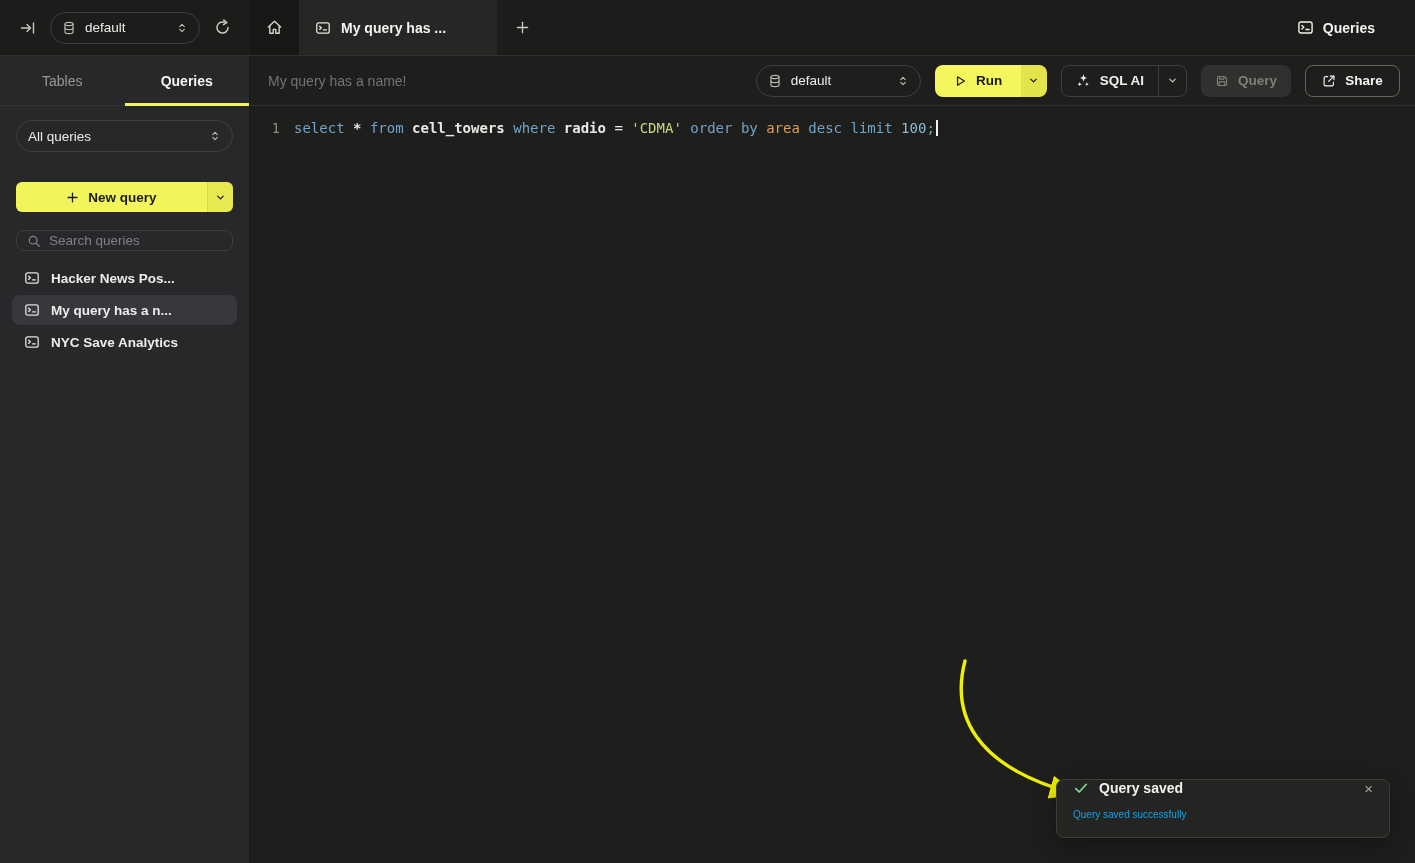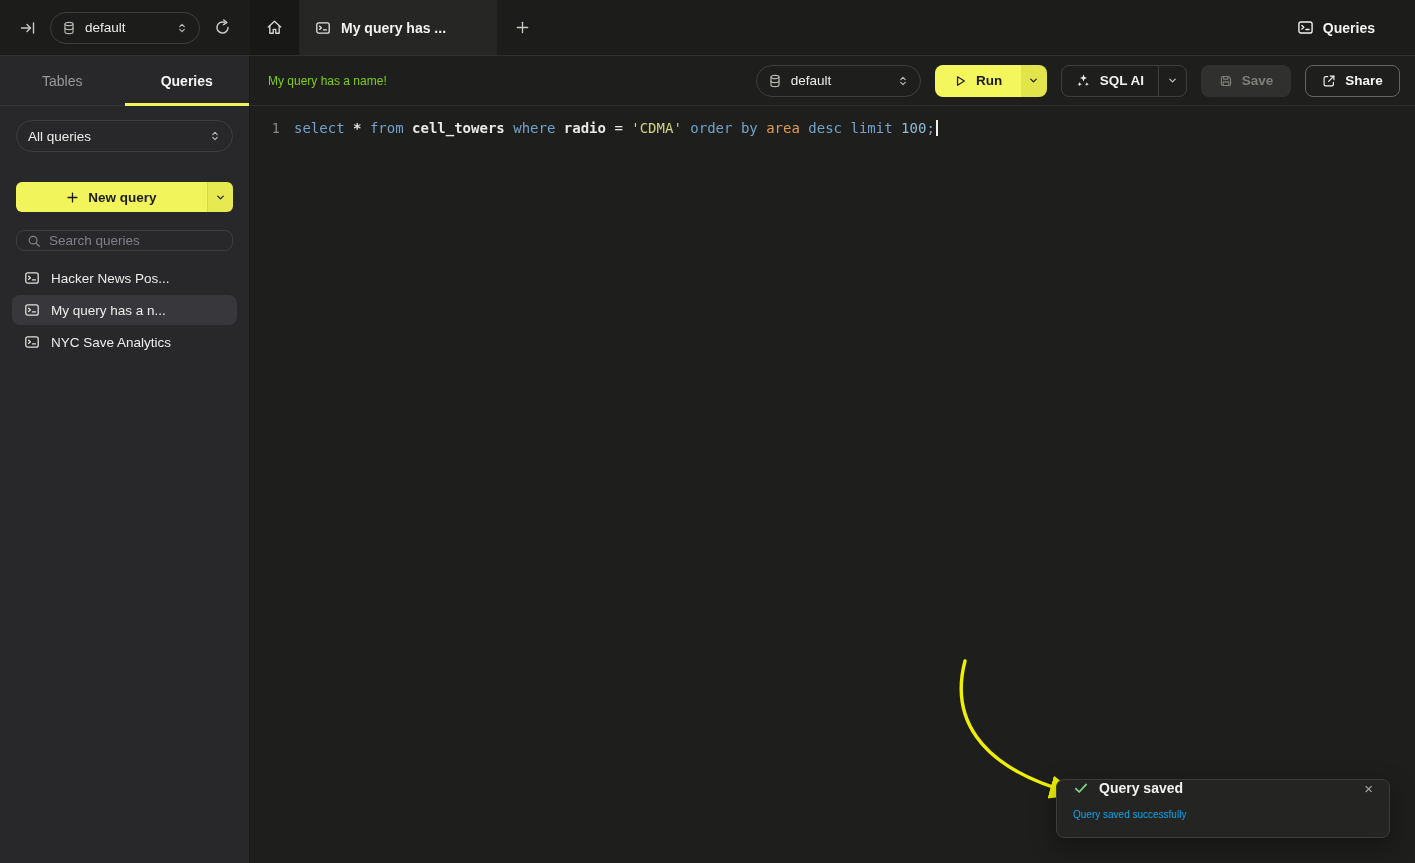--- a/index.html
+++ b/index.html
@@ -53,29 +53,29 @@
                    font-size:13.5px; font-weight:600; cursor:pointer; }
   .newquery-chev { width:26px; background:#e7e951; border:none; border-left:1px solid #d9db45;
                    display:flex; align-items:center; justify-content:center; color:#1c1c18; cursor:pointer; }
   .searchbox { margin-top:18px; height:21px; flex:none; display:flex; align-items:center; gap:8px;
                padding:0 10px; border:1px solid #3e3e41; border-radius:8px; color:#85858a; }
   .searchbox input { flex:1; min-width:0; background:transparent; border:none; outline:none;
                      color:#ececea; font-size:13.5px; font-family:inherit; }
   .searchbox input::placeholder { color:#80808a; }
   .query-list { margin:12px -4px 0; list-style:none; display:flex; flex-direction:column; gap:2px; }
   .query-item { height:30px; display:flex; align-items:center; gap:11px; padding:0 12px;
-                border-radius:8px; font-size:13.5px; font-weight:400; color:#ececea; cursor:pointer; }
+                border-radius:8px; font-size:13.5px; font-weight:700; color:#ececea; cursor:pointer; }
   .query-item.selected { background:#37373c; }
   .query-item .qicon { color:#e0e0dc; display:flex; }
 
   
   .main { flex:1; min-width:0; display:flex; flex-direction:column; background:#1e1e1c; }
   .editor-toolbar { height:50px; flex:none; display:flex; align-items:center; gap:14px;
                     padding:0 15px 0 18px; border-bottom:1px solid #2e2e2c; }
-  .editor-title { font-size:12px; font-weight:500; color:#84cc16; margin-right:auto; }
+  .editor-title { font-size:14px; font-weight:500; color:#737373; margin-right:auto; }
   .tb-select { width:165px; }
   .split { display:flex; height:32px; border-radius:8px; overflow:hidden; flex:none; }
   .run-main { width:86px; display:flex; align-items:center; justify-content:center; gap:9px;
               background:#f4f65e; border:none; color:#1a1a16; font-family:inherit;
               font-size:13.5px; font-weight:600; cursor:pointer; }
   .run-chev { width:26px; background:#e2e44c; border:none; display:flex; align-items:center;
               justify-content:center; color:#1a1a16; cursor:pointer; }
   .sqlai { border:1px solid #3e3e41; }
   .sqlai-main { display:flex; align-items:center; gap:9px; padding:0 14px; background:transparent;
                 border:none; color:#f0f0ee; font-family:inherit; font-size:13.5px; font-weight:600; cursor:pointer; }
@@ -352,21 +352,21 @@
         </div>
 
         <button class="save-btn" disabled="">
           <span>
             <svg width="14" height="14" viewBox="0 0 16 16" fill="none" stroke="currentColor" stroke-width="1.3" stroke-linecap="round" stroke-linejoin="round">
               <path d="M2.8 4.2A1.4 1.4 0 0 1 4.2 2.8h6.6l2.4 2.4v6.6a1.4 1.4 0 0 1-1.4 1.4H4.2a1.4 1.4 0 0 1-1.4-1.4z"></path>
               <path d="M5.2 2.8v3h5v-3"></path>
                 <path d="M4.8 13.2V9h6.4v4.2"></path>
             </svg>
           </span>
-          <span>Save</span>
+          <span>Query</span>
         </button>
 
         <button class="share-btn">
           <span>
             <svg width="14" height="14" viewBox="0 0 16 16" fill="none" stroke="currentColor" stroke-width="1.3" stroke-linecap="round" stroke-linejoin="round">
               <path d="M6.5 3H4a1.6 1.6 0 0 0-1.6 1.6V12A1.6 1.6 0 0 0 4 13.6h7.4A1.6 1.6 0 0 0 13 12V9.5"></path>
               <path d="M9.4 2.4H13.6V6.6"></path>
                 <path d="M13.4 2.6 7.6 8.4"></path>
             </svg>
           </span>

